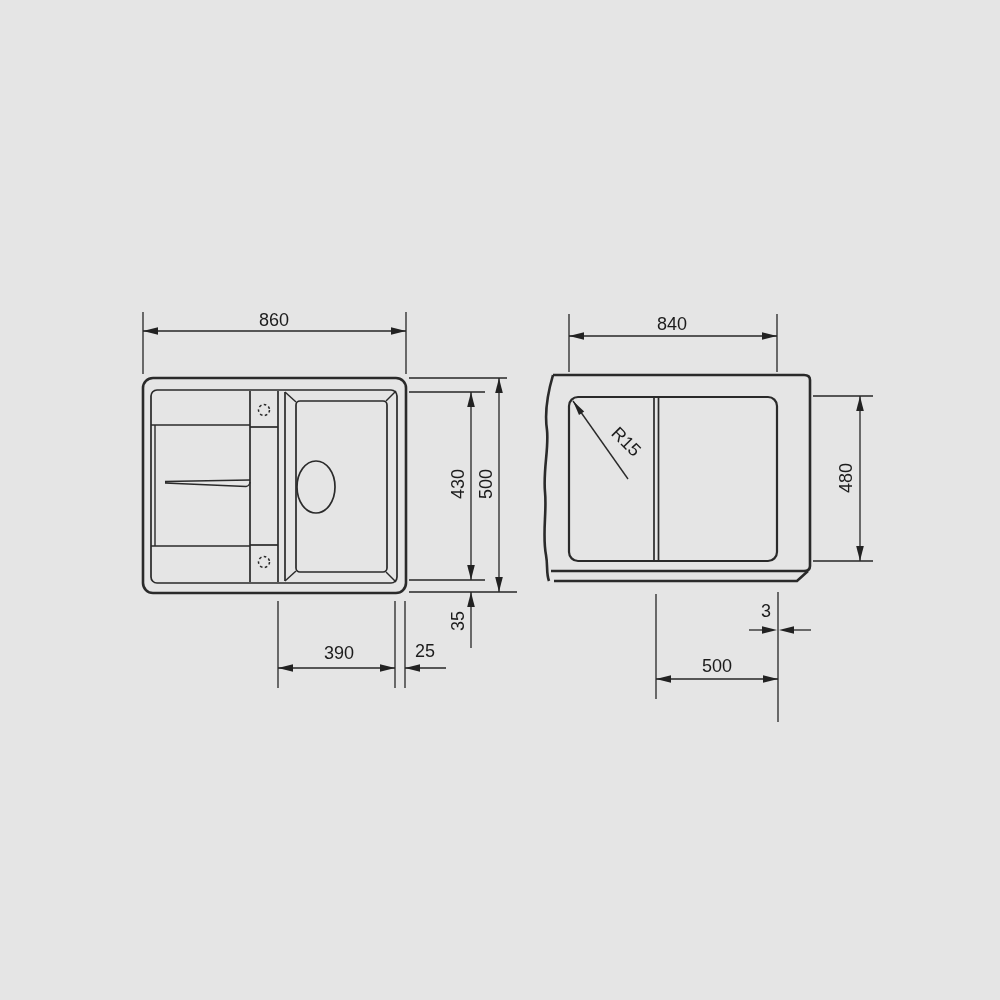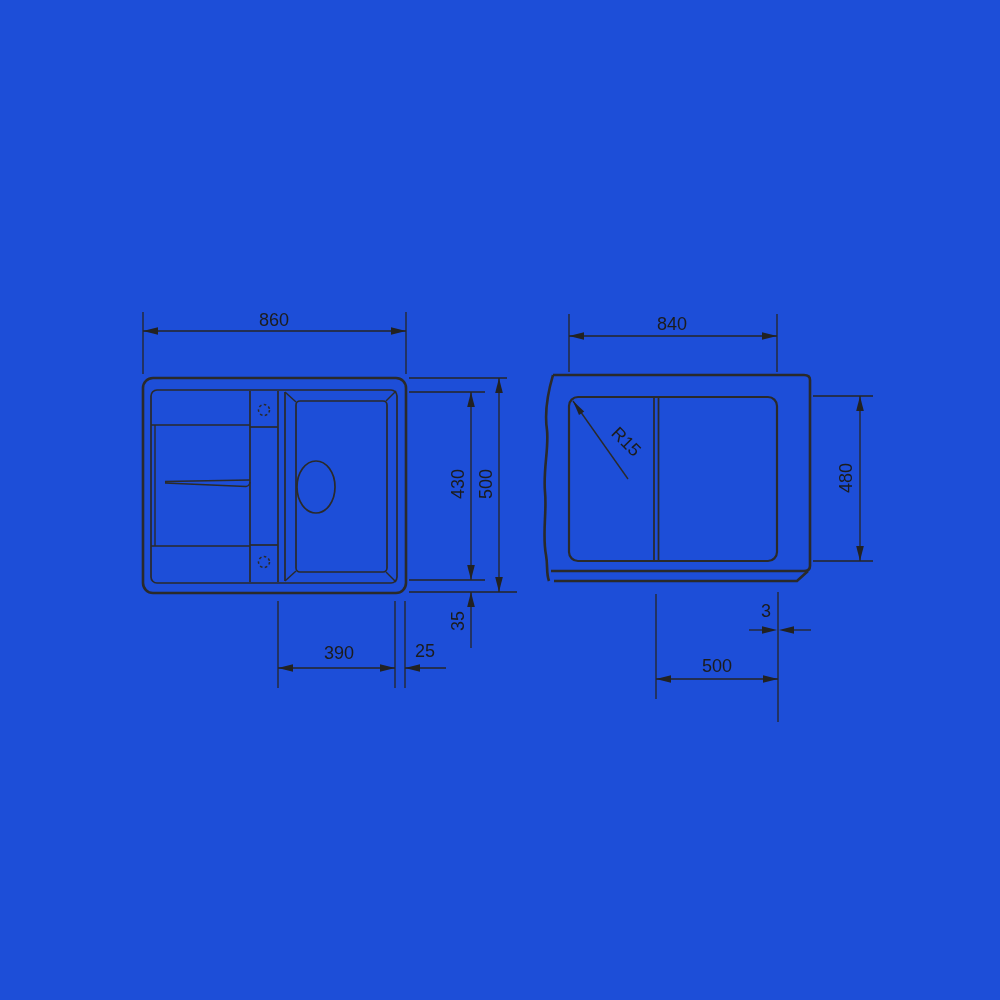--- a/index.html
+++ b/index.html
@@ -1,20 +1,20 @@
 <!DOCTYPE html>
 <html><head>
 <meta charset="utf-8">
 <style>
   html, body { margin: 0; padding: 0; background: #ffffff; }
   .canvas {
     position: relative;
     width: 1000px;
     height: 1000px;
-    background: #1d4ed8;
+    background: #e5e5e5;
     overflow: hidden;
   }
   svg { display: block; }
   .outline    { fill: none; stroke: #2a2a2a; stroke-width: 2.6; }
   .outline2   { fill: none; stroke: #2a2a2a; stroke-width: 2.2; }
   .inner      { fill: none; stroke: #2a2a2a; stroke-width: 1.7; }
   .thin       { fill: none; stroke: #2a2a2a; stroke-width: 1.4; }
   .dim        { fill: none; stroke: #262626; stroke-width: 1.3; }
   .arrow      { fill: #222222; stroke: none; }
   .dashed     { fill: none; stroke: #2a2a2a; stroke-width: 1.5; stroke-dasharray: 2.6 2.4; }

